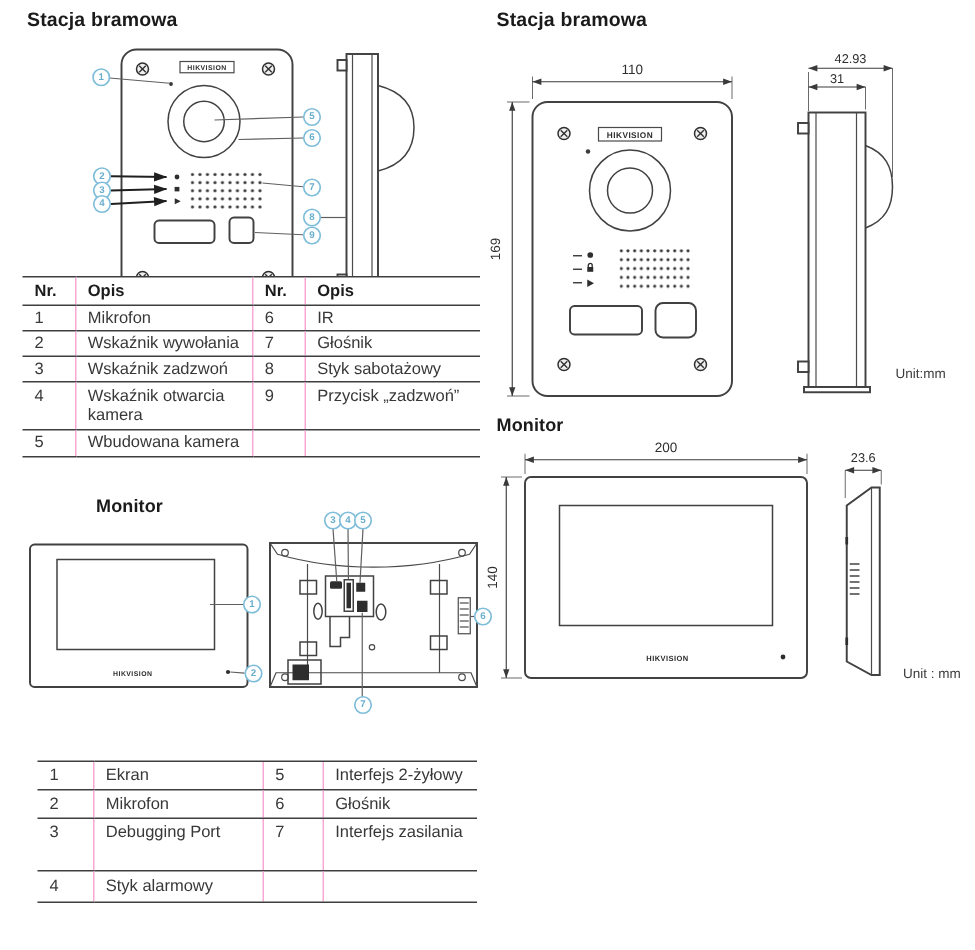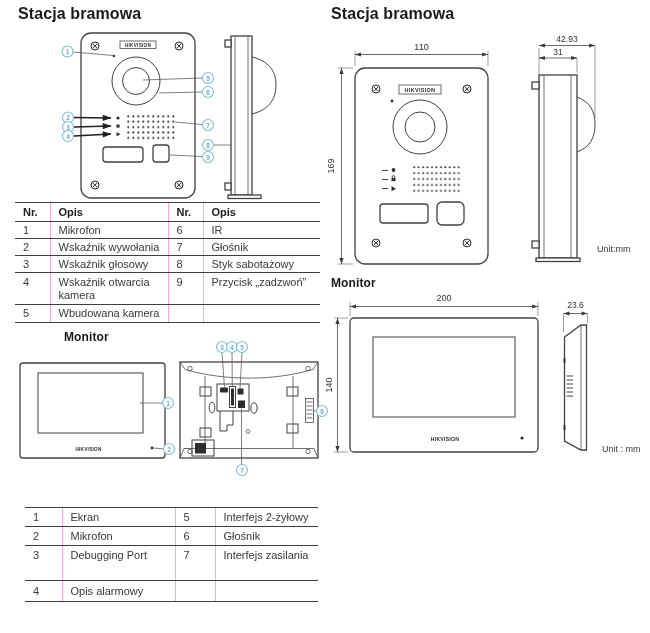--- a/index.html
+++ b/index.html
@@ -1,18 +1,18 @@
 <!DOCTYPE html>
 <html><head>
 <meta charset="utf-8">
 <style>
   html,body{margin:0;padding:0;background:#ffffff;}
   #canvas{position:relative;width:650px;height:633px;background:#ffffff;overflow:hidden;
           font-family:"Liberation Sans",sans-serif;}
-  .hd{position:absolute;font-weight:bold;color:#1a1a1a;font-size:16px;letter-spacing:0.1px;}
+  .hd{position:absolute;font-weight:bold;color:#1a1a1a;font-size:13px;letter-spacing:0.1px;}
   .hd2{font-size:12px;}
   svg{position:absolute;left:0;top:0;}
   svg text{font-family:"Liberation Sans",sans-serif;}
   .ol{fill:#ffffff;stroke:#414141;stroke-width:1.3;}
   .ln{fill:none;stroke:#414141;stroke-width:1;}
   .thin{fill:none;stroke:#4a4a4a;stroke-width:0.8;}
   .dk{fill:#2e2e2e;stroke:none;}
   .cl{stroke:#5f5f5f;stroke-width:0.8;fill:none;}
   .clb{stroke:#1f1f1f;stroke-width:1.3;fill:none;}
   .co circle{fill:#ffffff;stroke:#7ebdda;stroke-width:1.1;}
@@ -24,21 +24,21 @@
   .unitt{fill:#3a3a3a;font-size:9px;text-anchor:start;}
   .scr{fill:#efefef;stroke:#2f2f2f;stroke-width:1;}
   .scx{stroke:#2f2f2f;stroke-width:0.9;}
   .logot{fill:#2b2b2b;font-weight:bold;text-anchor:middle;letter-spacing:0.3px;}
   table{position:absolute;border-collapse:collapse;table-layout:fixed;background:#fff;}
   td{border-top:1px solid #3e3e3e;border-bottom:1px solid #3e3e3e;font-size:11px;color:#383838;
      padding:1px 5px 1px 8px;line-height:1.18;vertical-align:middle;overflow:hidden;}
   td.vsep{border-left:1px solid #f9a8d4;}
   tr.h td{font-weight:bold;color:#1c1c1c;}
   tr.vt td{vertical-align:top;padding-top:3px;}
-  #t1{left:15px;top:202px;width:305px;}
+  #t1{left:15px;top:184px;width:305px;}
   #t2{left:25px;top:507px;width:293px;}
   .rh19{height:19px}.rh17{height:17px}.rh32{height:32px}.rh18{height:18px}
   .qh17{height:17px}.qh19{height:19px}.qh35{height:35px}.qh21{height:21px}
 </style>
 </head>
 <body>
 
 <div id="canvas">
 
 <svg width="650" height="633" viewBox="0 0 650 633">
@@ -341,21 +341,21 @@
     <td class="vsep">IR</td>
   </tr>
   <tr class="rh17">
     <td>2</td>
     <td class="vsep">Wskaźnik wywołania</td>
     <td class="vsep">7</td>
     <td class="vsep">Głośnik</td>
   </tr>
   <tr class="rh17">
     <td>3</td>
-    <td class="vsep">Wskaźnik głosowy</td>
+    <td class="vsep">Wskaźnik zadzwoń</td>
     <td class="vsep">8</td>
     <td class="vsep">Styk sabotażowy</td>
   </tr>
   <tr class="rh32 vt">
     <td>4</td>
     <td class="vsep">Wskaźnik otwarcia kamera</td>
     <td class="vsep">9</td>
     <td class="vsep">Przycisk „zadzwoń”</td>
   </tr>
   <tr class="rh18">
@@ -388,20 +388,20 @@
     <td class="vsep">Głośnik</td>
   </tr>
   <tr class="qh35 vt">
     <td>3</td>
     <td class="vsep">Debugging Port</td>
     <td class="vsep">7</td>
     <td class="vsep">Interfejs zasilania</td>
   </tr>
   <tr class="qh21">
     <td>4</td>
-    <td class="vsep">Opis alarmowy</td>
+    <td class="vsep">Styk alarmowy</td>
     <td class="vsep"></td>
     <td class="vsep"></td>
   </tr>
 </tbody>
     </table>
 
 </div>
 
 </body></html>

